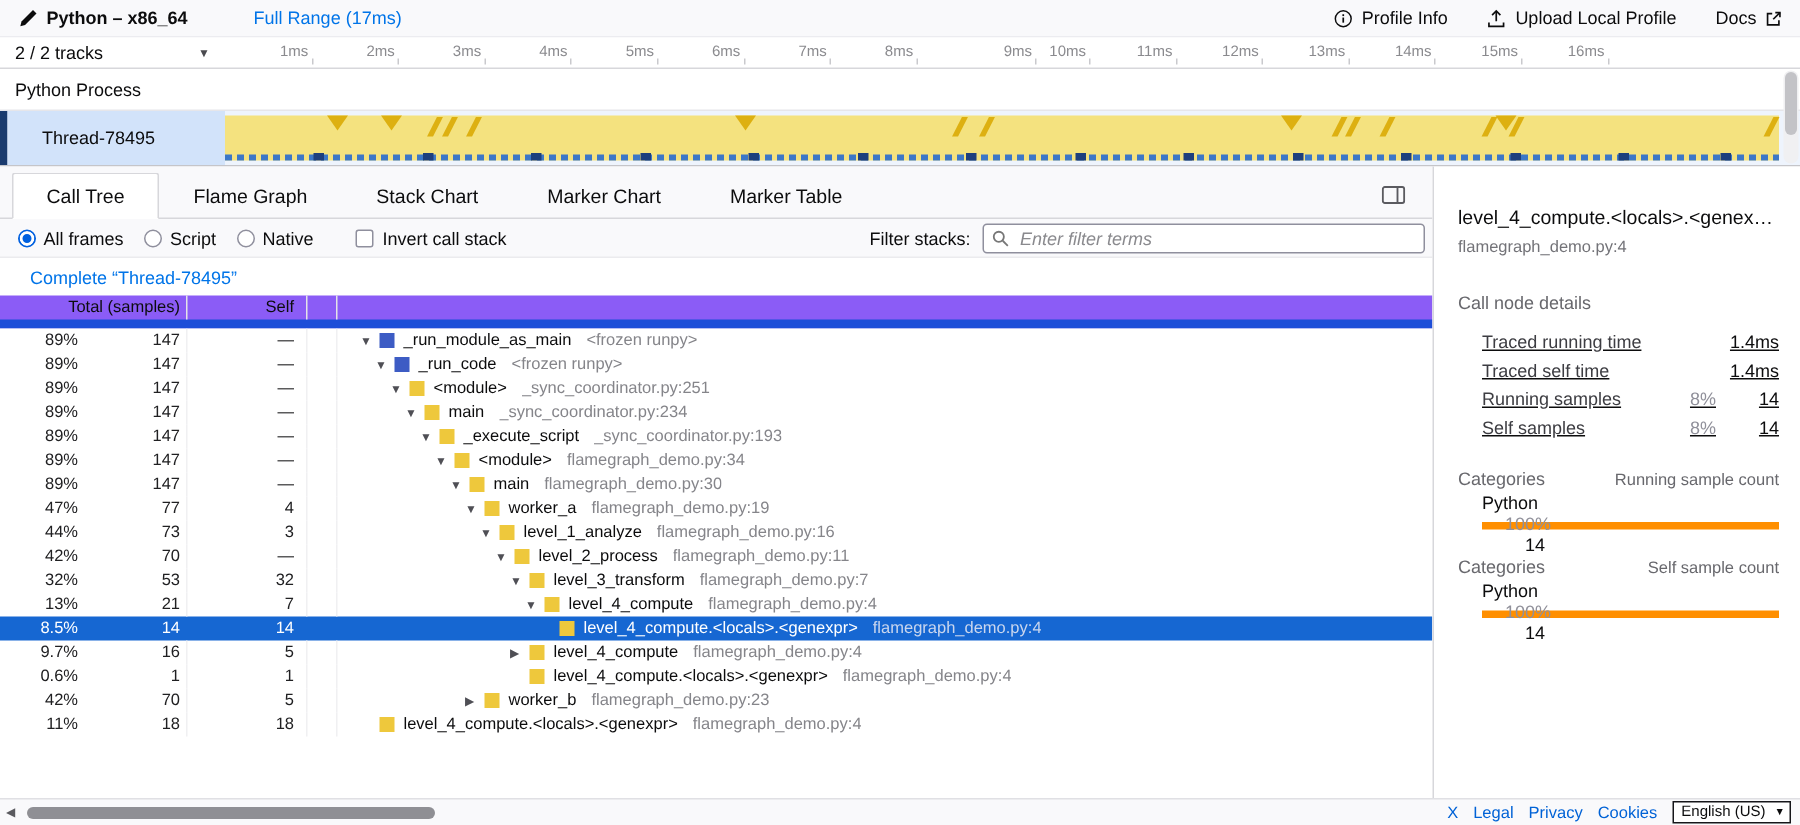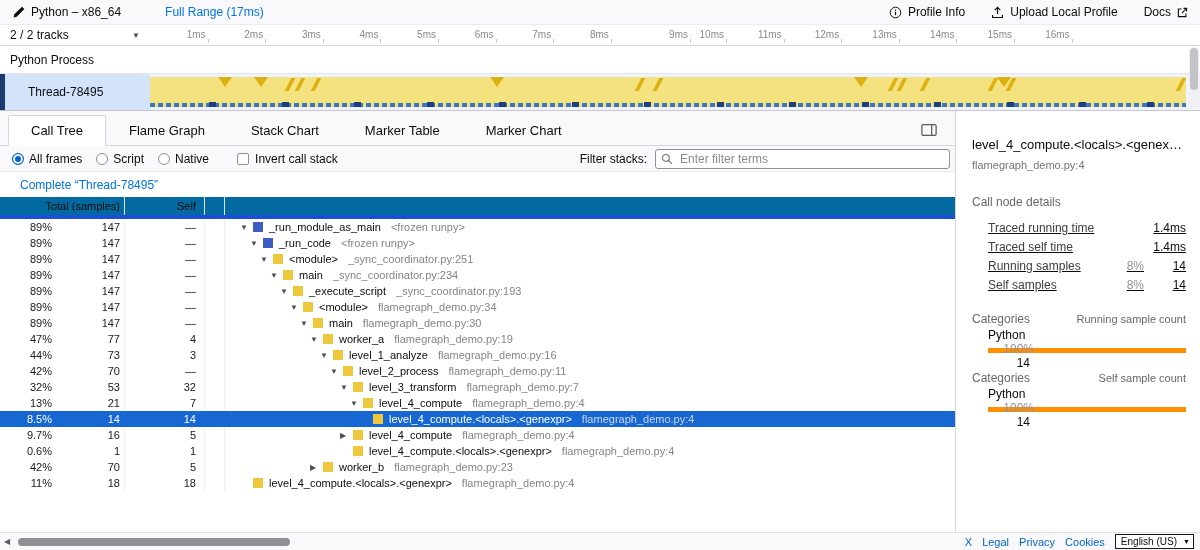--- a/index.html
+++ b/index.html
@@ -3,21 +3,21 @@
 <meta charset="utf-8">
 <style>
   * { box-sizing: border-box; margin: 0; padding: 0; }
   html,body { width:1200px; height:550px; }
   .app { width:1200px; height:550px; position:relative; background:#fff;
          font-family:"Liberation Sans", sans-serif; color:#0c0c0d; overflow:hidden; }
 
   
   .app-header { height:25px; display:flex; align-items:center; background:#f9f9fb;
     border-bottom:1px solid #ececf0; padding:0 12px; font-size:12px; }
-  .app-title { font-weight:400; margin-left:6px; }
+  .app-title { font-weight:700; margin-left:6px; }
   .range-link { color:#0074e8; margin-left:44px; cursor:pointer; }
   .header-right { margin-left:auto; display:flex; align-items:center; gap:26px; }
   .header-item { display:flex; align-items:center; gap:6px; cursor:pointer; }
 
   
   .ruler-row { height:21px; display:flex; border-bottom:1px solid #d7d7db; background:#fff; }
   .tracks-button { width:150px; position:relative; display:flex; align-items:center;
     padding:0 10px; font-size:12px; cursor:pointer; }
   .tracks-caret { position:absolute; right:10px; font-size:8px; color:#4a4a4f; }
   .ruler-scale { flex:1; position:relative; font-size:10px; color:#8a8a8e; }
@@ -65,31 +65,31 @@
   .radio-group { display:flex; align-items:center; }
   .radio-wrap { display:flex; align-items:center; gap:5px; margin-right:14px; cursor:pointer; }
   .radio { width:12px; height:12px; border-radius:50%; border:1px solid #8f8f9d; background:#fff; flex:none; }
   .radio.on { border-color:#0060df; background:#0060df; box-shadow:inset 0 0 0 2px #fff; }
   .checkbox { width:12px; height:12px; border:1px solid #8f8f9d; border-radius:2px;
     background:#fff; margin:0 6px 0 14px; flex:none; cursor:pointer; }
   .filter-group { margin-left:auto; display:flex; align-items:center; gap:8px; }
   .search-box { position:relative; display:flex; }
   .search-box svg { position:absolute; left:6px; top:4px; }
   .filter-input { width:295px; height:20px; border:1px solid #8f8f9d; border-radius:3px;
-    padding:0 14px 0 24px; font-size:12px; font-family:inherit; color:#0c0c0d; background:#fff; }
+    padding:0 14px 0 24px; font-size:12px; font-family:inherit; color:#0c0c0d; background:#fff;font-style:italic; }
   .filter-input::placeholder { color:#8a8a8e; }
 
   
   .breadcrumb-row { height:25px; display:flex; align-items:center; padding-left:20px;
     background:#fff; font-size:12px; }
   .breadcrumb-link { color:#0074e8; cursor:pointer; }
 
   
   .table-header { height:22px; display:flex; align-items:stretch; font-size:11px;
-    border-bottom:4px solid #1d4ed8; background:#0369a1; }
+    border-bottom:6px solid #1d4ed8; background:#8b5cf6; }
   .th-total { width:125px; display:flex; align-items:center; justify-content:flex-end;
     padding-right:4px; border-right:1px solid #e3e3e7; }
   .th-self { width:80px; display:flex; align-items:center; justify-content:flex-end;
     padding-right:8px; border-right:1px solid #e3e3e7; }
   .th-gap { width:20px; border-right:1px solid #e3e3e7; }
   .call-tree-body { flex:1; overflow:hidden; background:#fff; }
   .row { display:flex; height:16px; align-items:stretch; font-size:11px; cursor:pointer; }
   .c1 { width:125px; display:flex; align-items:center; border-right:1px solid #f0f0f2; }
   .pct { width:52px; text-align:right; color:#202022; }
   .tot { flex:1; text-align:right; padding-right:4px; color:#202022; }
@@ -261,22 +261,22 @@
   </div>
 
   <div class="main">
     <div class="content">
 
       <div class="tab-bar">
         <div class="tab-strip">
             <div class="tab selected">Call Tree</div>
             <div class="tab">Flame Graph</div>
             <div class="tab">Stack Chart</div>
+            <div class="tab">Marker Chart</div>
             <div class="tab">Marker Table</div>
-            <div class="tab">Marker Chart</div>
           </div>
         <span class="sidebar-toggle">
           <svg width="16" height="14" viewBox="0 0 18 14" fill="none" stroke="#5b5b60" stroke-width="1.4">
               <rect x="1" y="1" width="16" height="12" rx="1.5"></rect>
               <line x1="12" y1="1" x2="12" y2="13"></line>
             </svg>
         </span>
       </div>
 
       <div class="settings-row">

